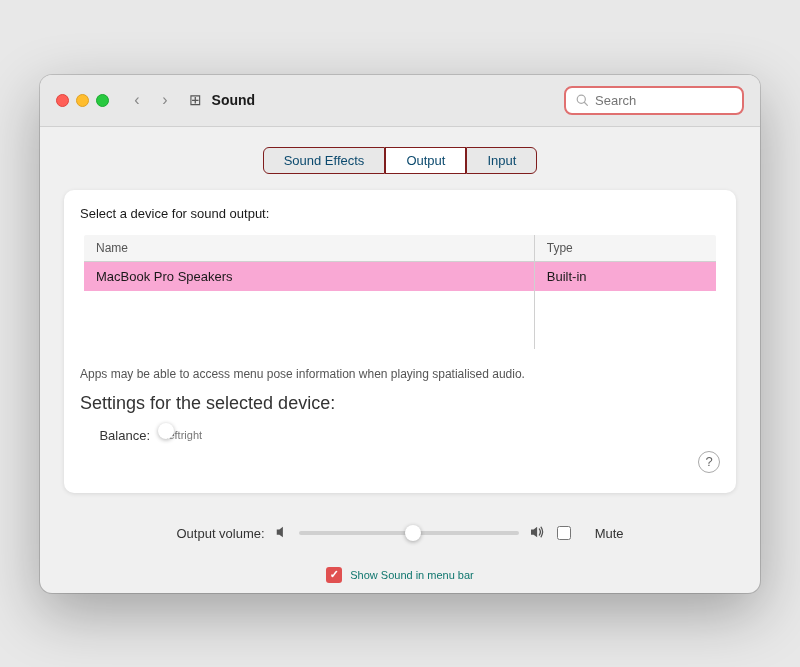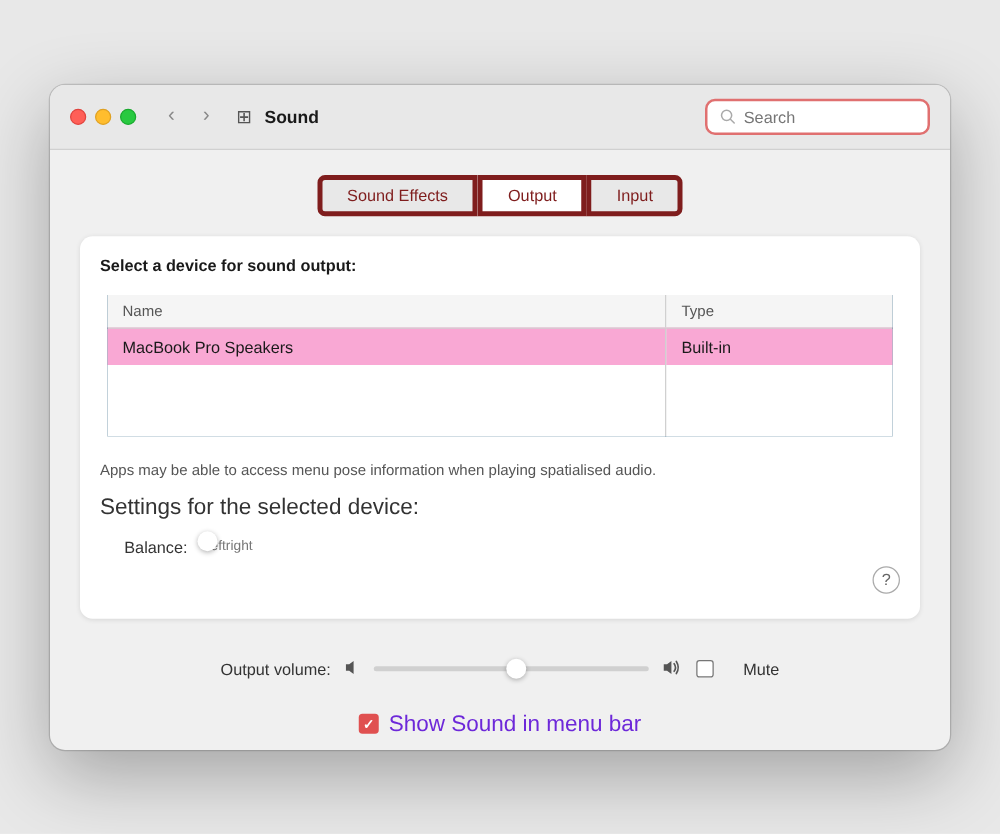--- a/index.html
+++ b/index.html
@@ -120,25 +120,25 @@
     
     .tabs {
       display: flex;
       justify-content: center;
       margin-bottom: 16px;
       gap: 0;
     }
 
     .tab {
       padding: 5px 20px;
-      border: 4px solid #7f1d1d;
+      border: 1px solid #7f1d1d;
       background: #e8e8e8;
       cursor: pointer;
       font-size: 13px;
-      color: #7f1d1d;
+      color: #0c4a6e;
     }
 
     .tab:first-child {
       border-radius: 6px 0 0 6px;
     }
 
     .tab:last-child {
       border-radius: 0 6px 6px 0;
     }
 
@@ -150,30 +150,30 @@
     
     .panel {
       background: white;
       border-radius: 10px;
       padding: 16px;
       box-shadow: 0 1px 4px rgba(0,0,0,0.1);
     }
 
     .section-title {
       font-size: 13px;
-      font-weight: 700;
+      font-weight: 400;
       color: #1a1a1a;
       margin-bottom: 10px;
     }
 
     
     .device-table {
       width: 100%;
       border-collapse: collapse;
-      border: 6px solid #0c4a6e;
+      border: 4px solid #0c4a6e;
       border-radius: 6px;
       overflow: hidden;
       margin-bottom: 12px;
     }
 
     .device-table th {
       text-align: left;
       padding: 6px 12px;
       font-size: 12px;
       font-weight: 400;
@@ -365,22 +365,22 @@
     }
 
     .checkbox-checked::after {
       content: '✓';
       color: white;
       font-size: 11px;
       font-weight: bold;
     }
 
     .menubar-text {
-      font-size: 18px;
-      color: #6d28d9;
+      font-size: 11px;
+      color: #0f766e;
     }
 
     .when-active-btn {
       display: flex;
       align-items: center;
       gap: 4px;
       background: white;
       border: 1px solid #c0c0c0;
       border-radius: 6px;
       padding: 3px 10px 3px 8px;

